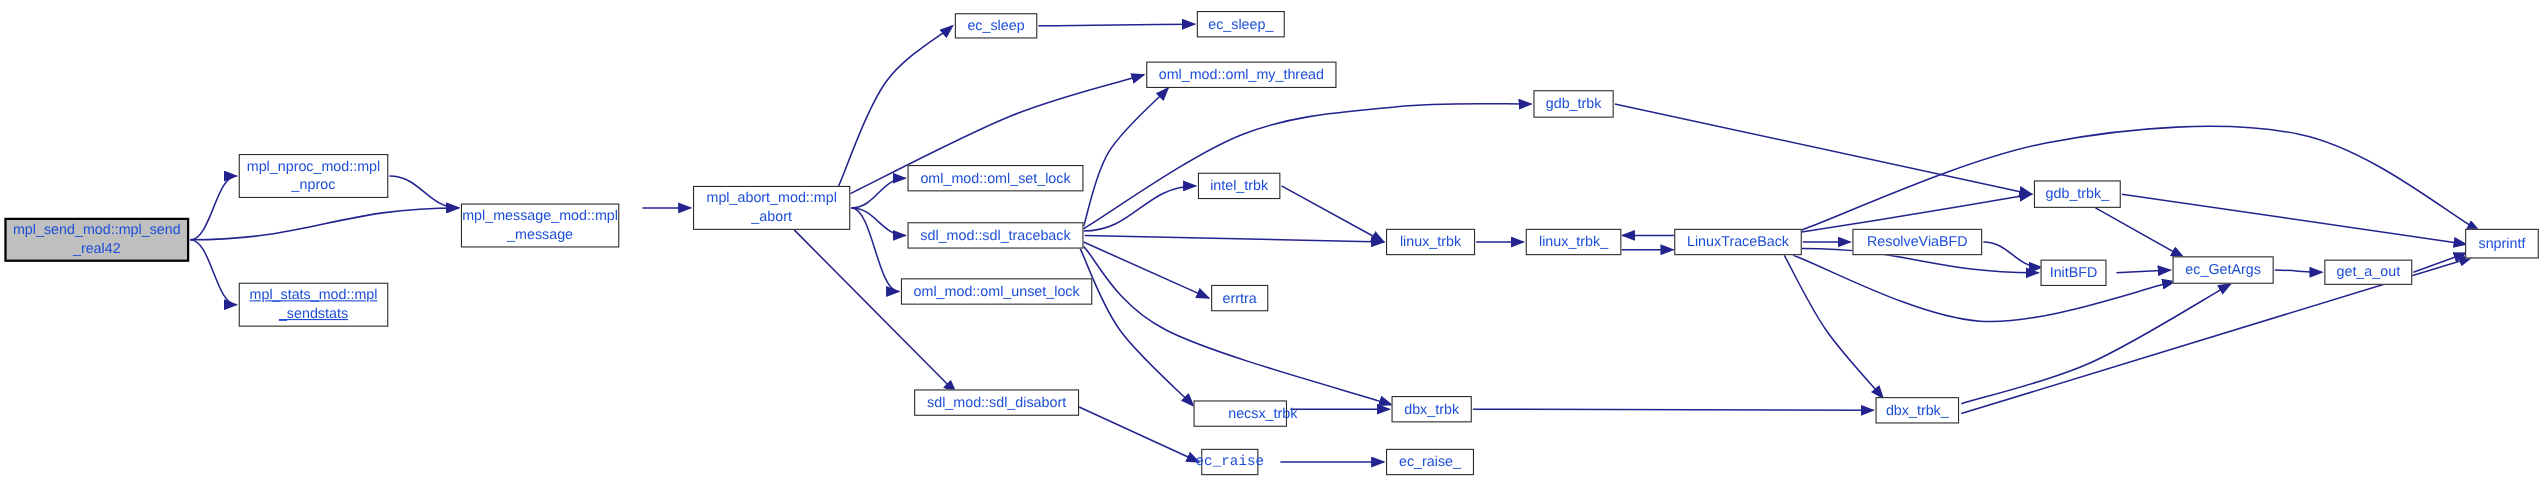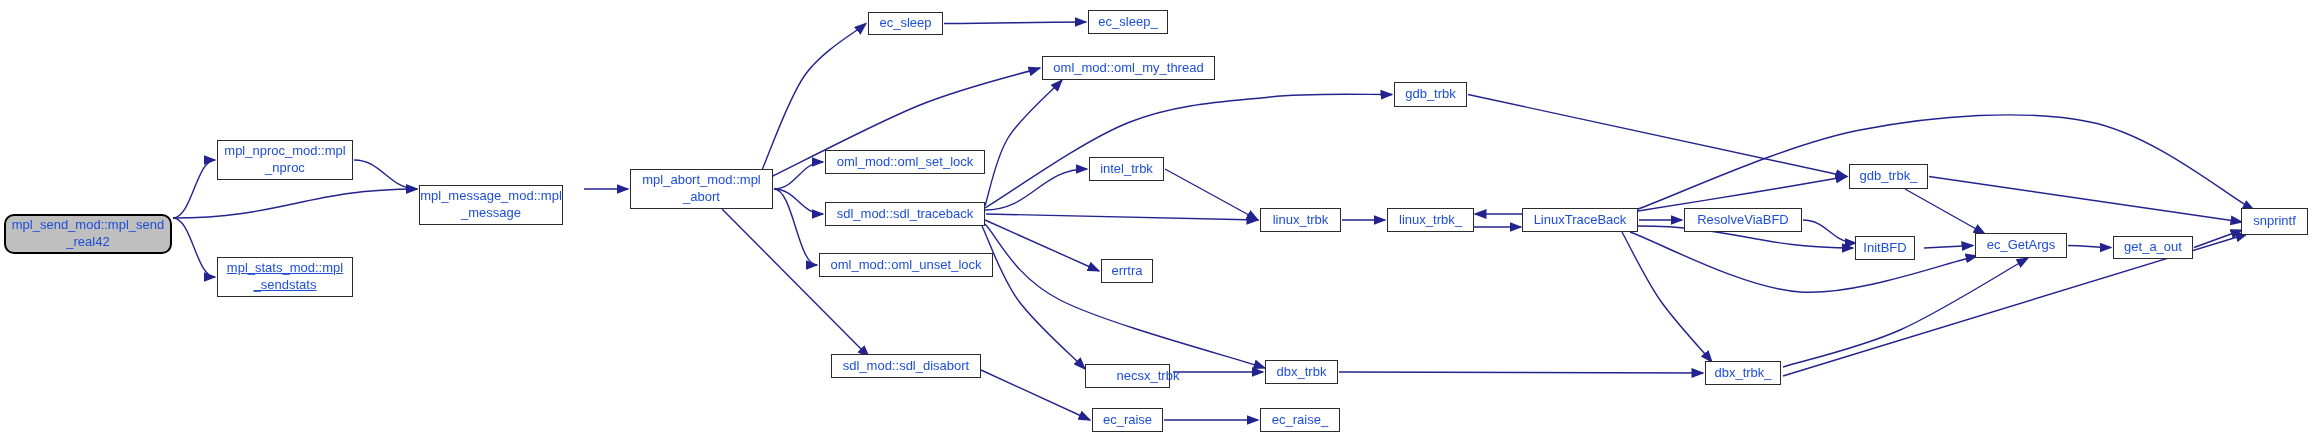--- a/index.html
+++ b/index.html
@@ -77,21 +77,21 @@
       <path d="M2068,245.5 C2087.35,245.5 2091.65,247.5 2111,247.5" fill="none" stroke="#23238e" stroke-width="1.4" marker-end="url(#arrow)"></path>
       <path d="M2194,247.5 L2242,230" fill="none" stroke="#23238e" stroke-width="1.4" marker-end="url(#arrow)"></path>
       <path d="M1339,372 L1703,373" fill="none" stroke="#23238e" stroke-width="1.4" marker-end="url(#arrow)"></path>
       <path d="M1783,367 C1802.5,360.8333333333333 1859.1666666666667,348.1666666666667 1900,330 C1940.8333333333333,311.8333333333333 2006.6666666666667,270 2028,258" fill="none" stroke="#23238e" stroke-width="1.4" marker-end="url(#arrow)"></path>
       <path d="M1783,376 L2247,234" fill="none" stroke="#23238e" stroke-width="1.4" marker-end="url(#arrow)"></path>
       <path d="M1173,372 L1263,372" fill="none" stroke="#23238e" stroke-width="1.4" marker-end="url(#arrow)"></path>
       <path d="M1164,420 L1258,420" fill="none" stroke="#23238e" stroke-width="1.4" marker-end="url(#arrow)"></path>
       <path d="M981,370 L1090,420" fill="none" stroke="#23238e" stroke-width="1.4" marker-end="url(#arrow)"></path>
     </svg>
   <div id="node-layer">
-      <div class="node root" style="left: 4px; top: 214px; width: 168px; height: 40px; border-radius: 10px;">mpl_send_mod::mpl_send
+      <div class="node root" style="left: 4px; top: 198px; width: 168px; height: 40px;">mpl_send_mod::mpl_send
 _real42</div>
       <div class="node" style="left: 217px; top: 140px; width: 136px; height: 40px;">mpl_nproc_mod::mpl
 _nproc</div>
       <div class="node" style="left: 217px; top: 257px; width: 136px; height: 40px; text-decoration: underline;">mpl_stats_mod::mpl
 _sendstats</div>
       <div class="node" style="left: 419px; top: 185px; width: 144px; height: 40px;">mpl_message_mod::mpl
 _message</div>
       <div class="node" style="left: 630px; top: 169px; width: 143px; height: 40px;">mpl_abort_mod::mpl
 _abort</div>
       <div class="node" style="left: 868px; top: 12px; width: 75px; height: 23px;">ec_sleep</div>
@@ -99,21 +99,21 @@
       <div class="node" style="left: 1042px; top: 56px; width: 173px; height: 24px;">oml_mod::oml_my_thread</div>
       <div class="node" style="left: 825px; top: 150px; width: 160px; height: 24px;">oml_mod::oml_set_lock</div>
       <div class="node" style="left: 825px; top: 202px; width: 160px; height: 24px;">sdl_mod::sdl_traceback</div>
       <div class="node" style="left: 819px; top: 253px; width: 174px; height: 24px;">oml_mod::oml_unset_lock</div>
       <div class="node" style="left: 831px; top: 354px; width: 150px; height: 24px;">sdl_mod::sdl_disabort</div>
       <div class="node" style="left: 1089px; top: 157px; width: 75px; height: 24px;">intel_trbk</div>
       <div class="node" style="left: 1101px; top: 259px; width: 52px; height: 24px;">errtra</div>
       <div class="node" style="left: 1260px; top: 208px; width: 81px; height: 24px;">linux_trbk</div>
       <div class="node" style="left: 1085px; top: 364px; width: 85px; height: 24px; padding-left: 45px;">necsx_trbk</div>
       <div class="node" style="left: 1265px; top: 360px; width: 73px; height: 24px;">dbx_trbk</div>
-      <div class="node" style="left: 1092px; top: 408px; width: 71px; height: 24px;">ec_raise</div>
+      <div class="node" style="left: 1092px; top: 408px; width: 52px; height: 24px; font-family: Liberation Mono, monospace;">ec_raise</div>
       <div class="node" style="left: 1260px; top: 408px; width: 80px; height: 24px;">ec_raise_</div>
       <div class="node" style="left: 1394px; top: 82px; width: 73px; height: 25px;">gdb_trbk</div>
       <div class="node" style="left: 1387px; top: 208px; width: 87px; height: 24px;">linux_trbk_</div>
       <div class="node" style="left: 1522px; top: 208px; width: 116px; height: 24px;">LinuxTraceBack</div>
       <div class="node" style="left: 1684px; top: 208px; width: 118px; height: 24px;">ResolveViaBFD</div>
       <div class="node" style="left: 1849px; top: 164px; width: 79px; height: 25px;">gdb_trbk_</div>
       <div class="node" style="left: 1855px; top: 236px; width: 60px; height: 24px;">InitBFD</div>
       <div class="node" style="left: 1975px; top: 233px; width: 92px; height: 25px;">ec_GetArgs</div>
       <div class="node" style="left: 2113px; top: 236px; width: 80px; height: 23px;">get_a_out</div>
       <div class="node" style="left: 2241px; top: 208px; width: 67px; height: 27px;">snprintf</div>

